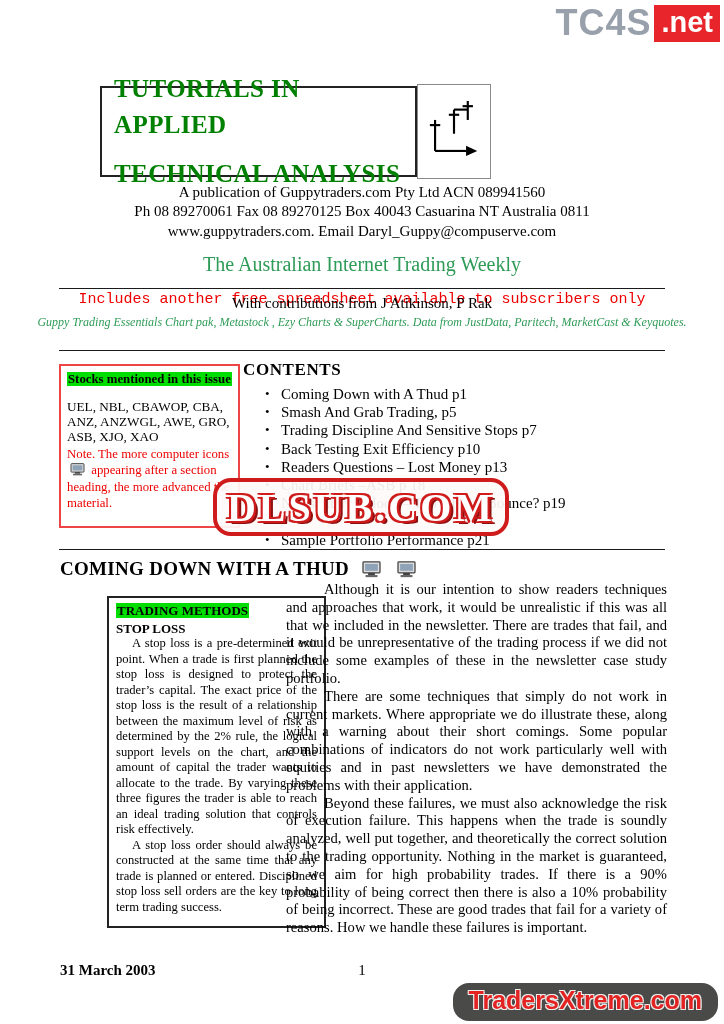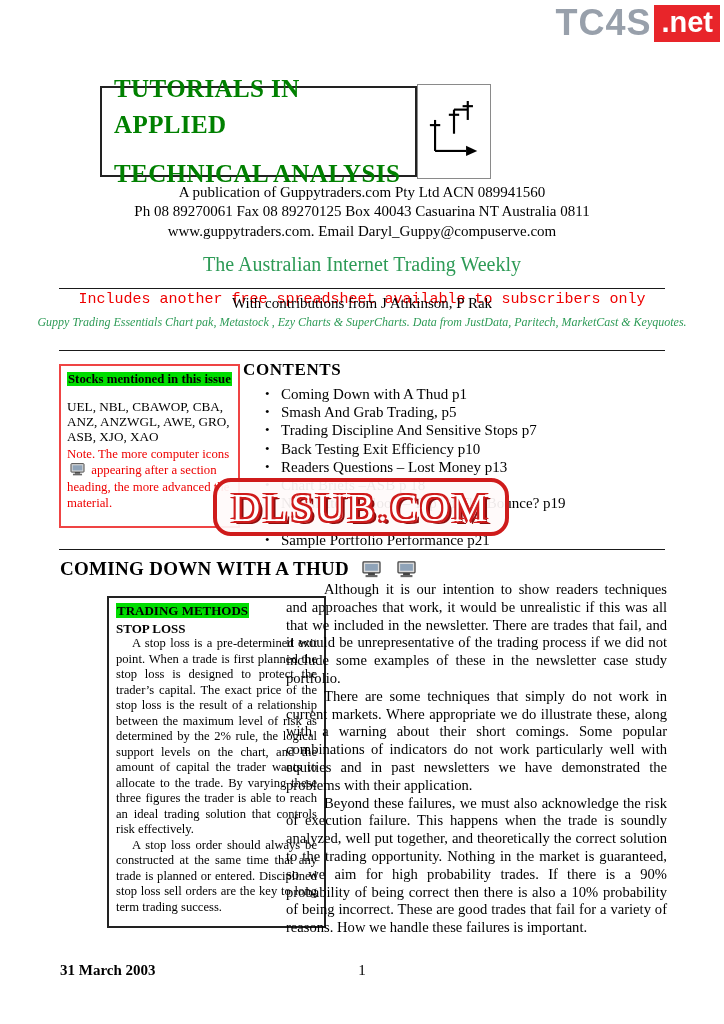--- a/index.html
+++ b/index.html
@@ -49,21 +49,21 @@
   .contents-heading { font-size:17px; font-weight:bold; letter-spacing:0.6px; }
   .contents-list { margin-top:5px; }
   .contents-item { display:flex; align-items:flex-start; font-size:15px; line-height:18.2px; }
   .contents-item .bullet { width:16px; margin-left:22px; font-size:13px; }
   .contents-item .label { flex:1; }
 
   
   .stamp { position:absolute; left:213px; top:478px; width:296px; height:58px; z-index:6;
     border:4px solid #cf1b1b; border-radius:18px; background:rgba(255,250,250,0.93);
     display:flex; align-items:center; justify-content:center; }
-  .stamp-text { font-size:40px; font-weight:normal; letter-spacing:3px; color:#fff;
+  .stamp-text { font-size:40px; font-weight:bold; letter-spacing:3px; color:#fff;
     text-shadow:-2px -2px 0 #cf1b1b, 2px -2px 0 #cf1b1b, -2px 2px 0 #cf1b1b,
                  2px 2px 0 #cf1b1b, 4px 3px 0 #8e0f0f; }
 
   
   .article-heading { position:absolute; left:60px; top:558px; font-size:19px; font-weight:bold;
     letter-spacing:0.3px; display:flex; align-items:center; gap:10px; }
 
   .sidebar-box { position:absolute; left:59px; top:596px; width:219px; height:332px;
     border:2px solid #222; padding:5px 7px; font-size:12.6px; line-height:15.5px; text-align:justify;margin-left:48px; }
   .sidebar-header { background:#00dd00; font-weight:bold; font-size:13px; display:inline; padding:0 1px; }
@@ -228,14 +228,17 @@
 
   <div class="main-col">
     <p>Although it is our intention to show readers techniques and approaches that work, it would be unrealistic if this was all that we included in the newsletter. There are trades that fail, and it would be unrepresentative of the trading process if we did not include some examples of these in the newsletter case study portfolio.</p>
     <p>There are some techniques that simply do not work in current markets. Where appropriate we do illustrate these, along with a warning about their short comings. Some popular combinations of indicators do not work particularly well with equities and in past newsletters we have demonstrated the problems with their application.</p>
     <p>Beyond these failures, we must also acknowledge the risk of execution failure. This happens when the trade is soundly analyzed, well put together, and theoretically the correct solution to the trading opportunity. Nothing in the market is guaranteed, so we aim for high probability trades. If there is a  90% probability of being correct then there is also a 10% probability of being incorrect. These are good trades that fail for a variety of reasons. How we handle these failures is important.</p>
   </div>
 
   <div class="footer-date">31 March  2003</div>
   <div class="footer-page">1</div>
 
+  <div class="brand">
+    <span class="brand-text">TradersXtreme.com</span>
+  </div>
 
 </div>
 
 </body></html>

